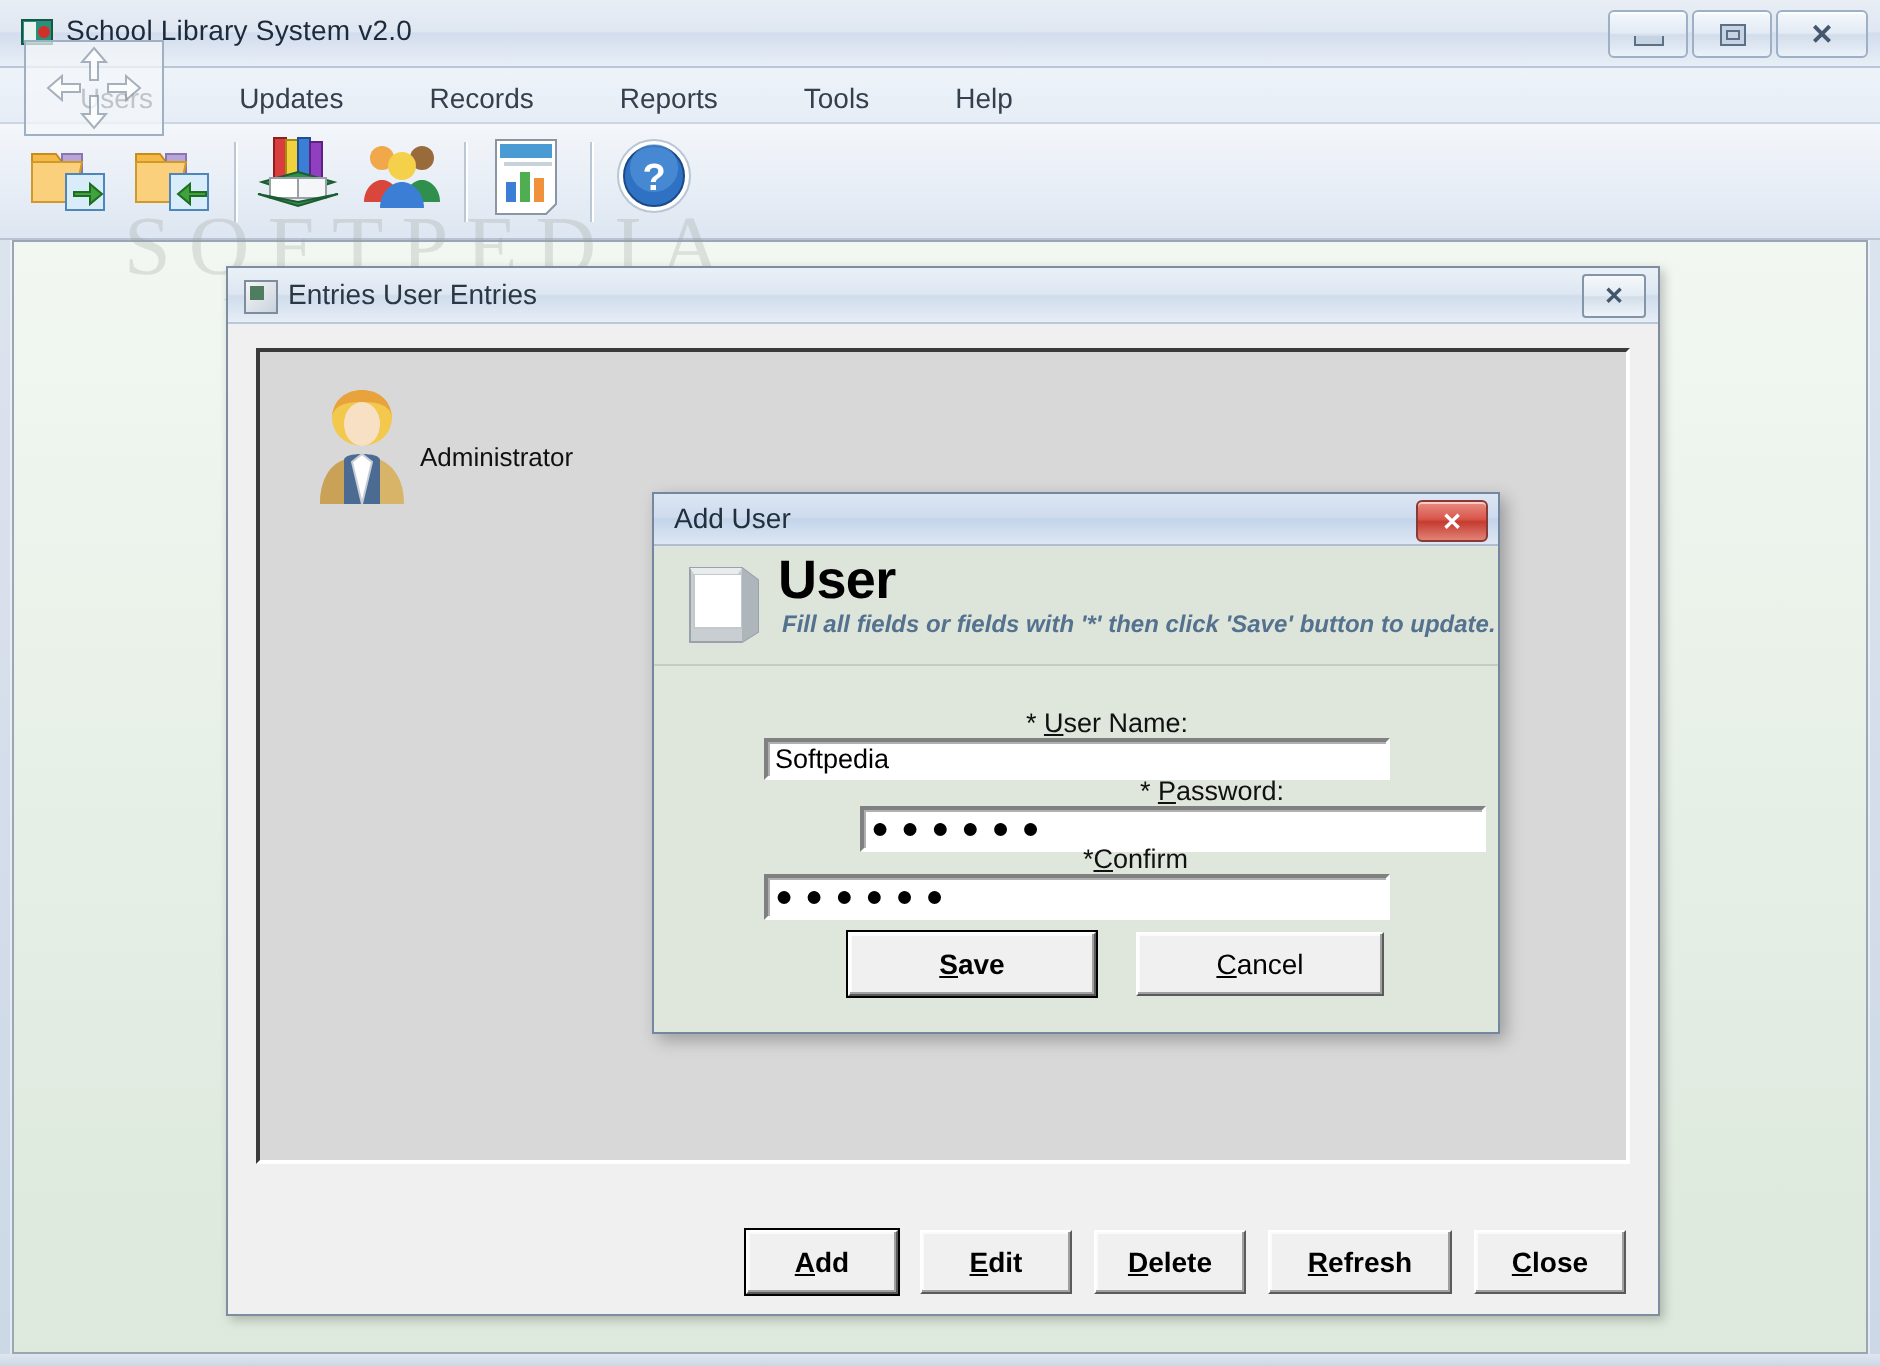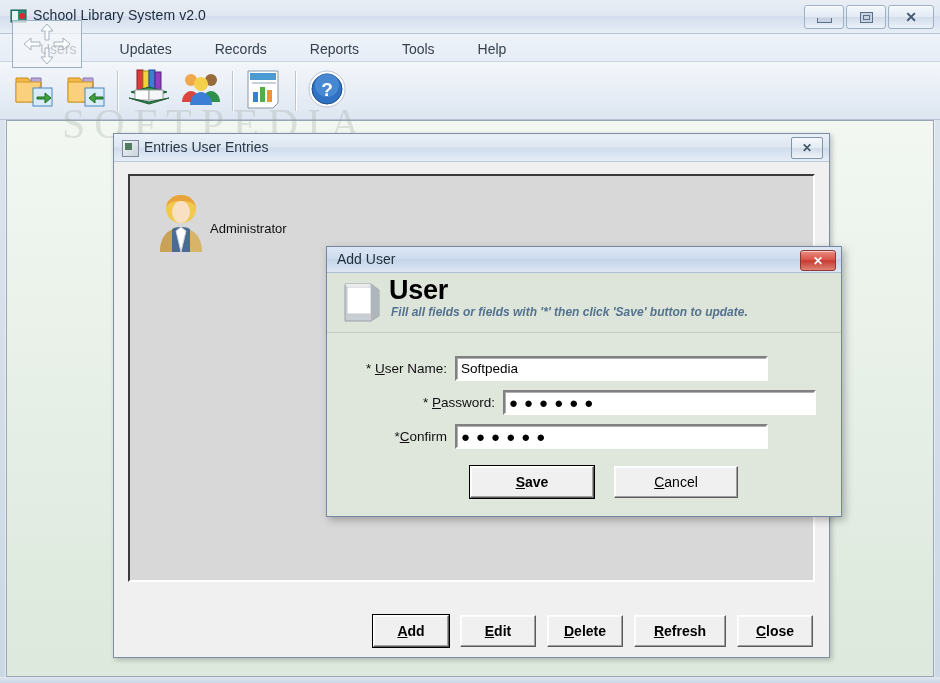--- a/index.html
+++ b/index.html
@@ -237,21 +237,21 @@
     padding: 0 8px;
   }
   .btn3d.wide { min-width: 92px; }
   .btn3d.default { box-shadow: inset -1px -1px 0 #a0a0a0, inset 1px 1px 0 #fbfbfb, 0 0 0 1px #000; }
   .btn3d u { text-decoration: underline; }
 
   
   .modal {
     position: absolute;
     left: 326px; top: 246px;
-    width: 516px; height: 271px;
+    width: 424px; height: 271px;
     border: 1px solid #7487a0;
     background: #dfe6dc;
     box-sizing: border-box;
     box-shadow: 3px 3px 8px rgba(0,0,0,.28);
   }
   .modal-titlebar {
     position: absolute; left: 0; top: 0;
     width: 100%; height: 26px;
     background: linear-gradient(to bottom,#dce6f3 0%,#cfdcee 46%,#c4d4e9 50%,#dde7f4 100%);
     border-bottom: 1px solid #aebdd2;
@@ -297,21 +297,21 @@
   }
   .modal-body {
     position: absolute; left: 0; top: 87px;
     width: 100%; height: calc(100% - 87px);
     background: #dfe6dc;
     box-sizing: border-box;
   }
   .form-row {
     position: absolute;
     left: 0; width: 100%; height: 28px;
-    display: flex; align-items: center;
+    display: flex; align-items: center; flex-direction: column;
   }
   .form-label {
     width: 128px; text-align: right; padding-right: 8px;
     font-size: 13.5px; color: #111; box-sizing: border-box;
     font-family: "Liberation Sans", sans-serif;
   }
   .form-label u { text-decoration: underline; }
   .txt {
     width: 313px; height: 25px;
     background: #ffffff;

